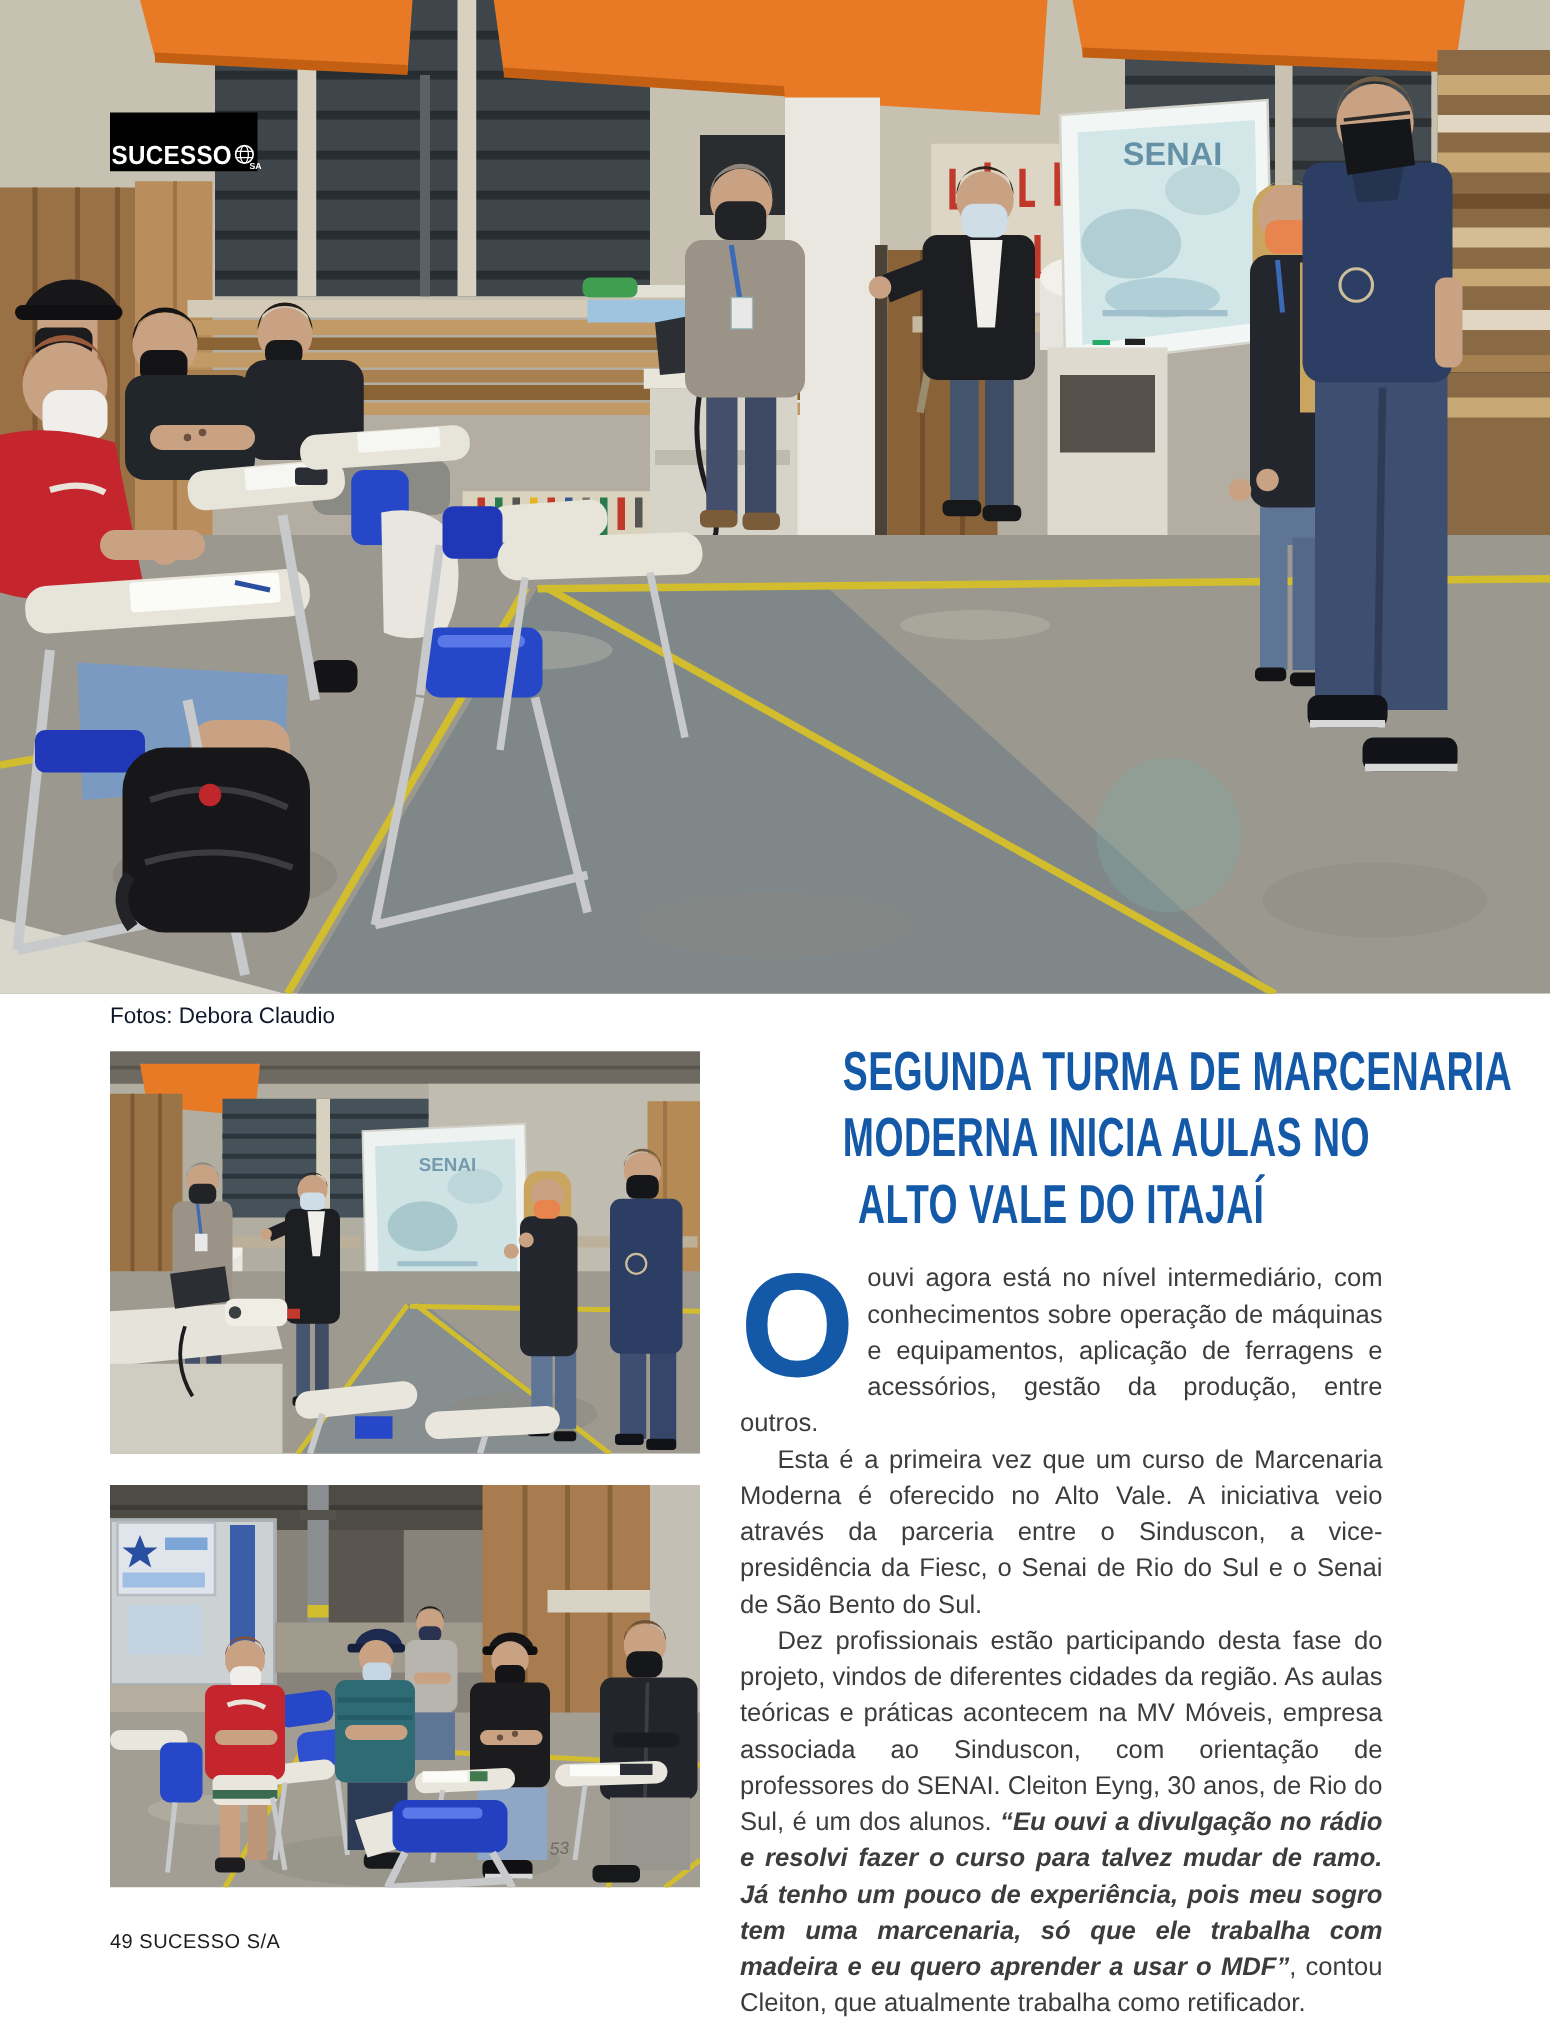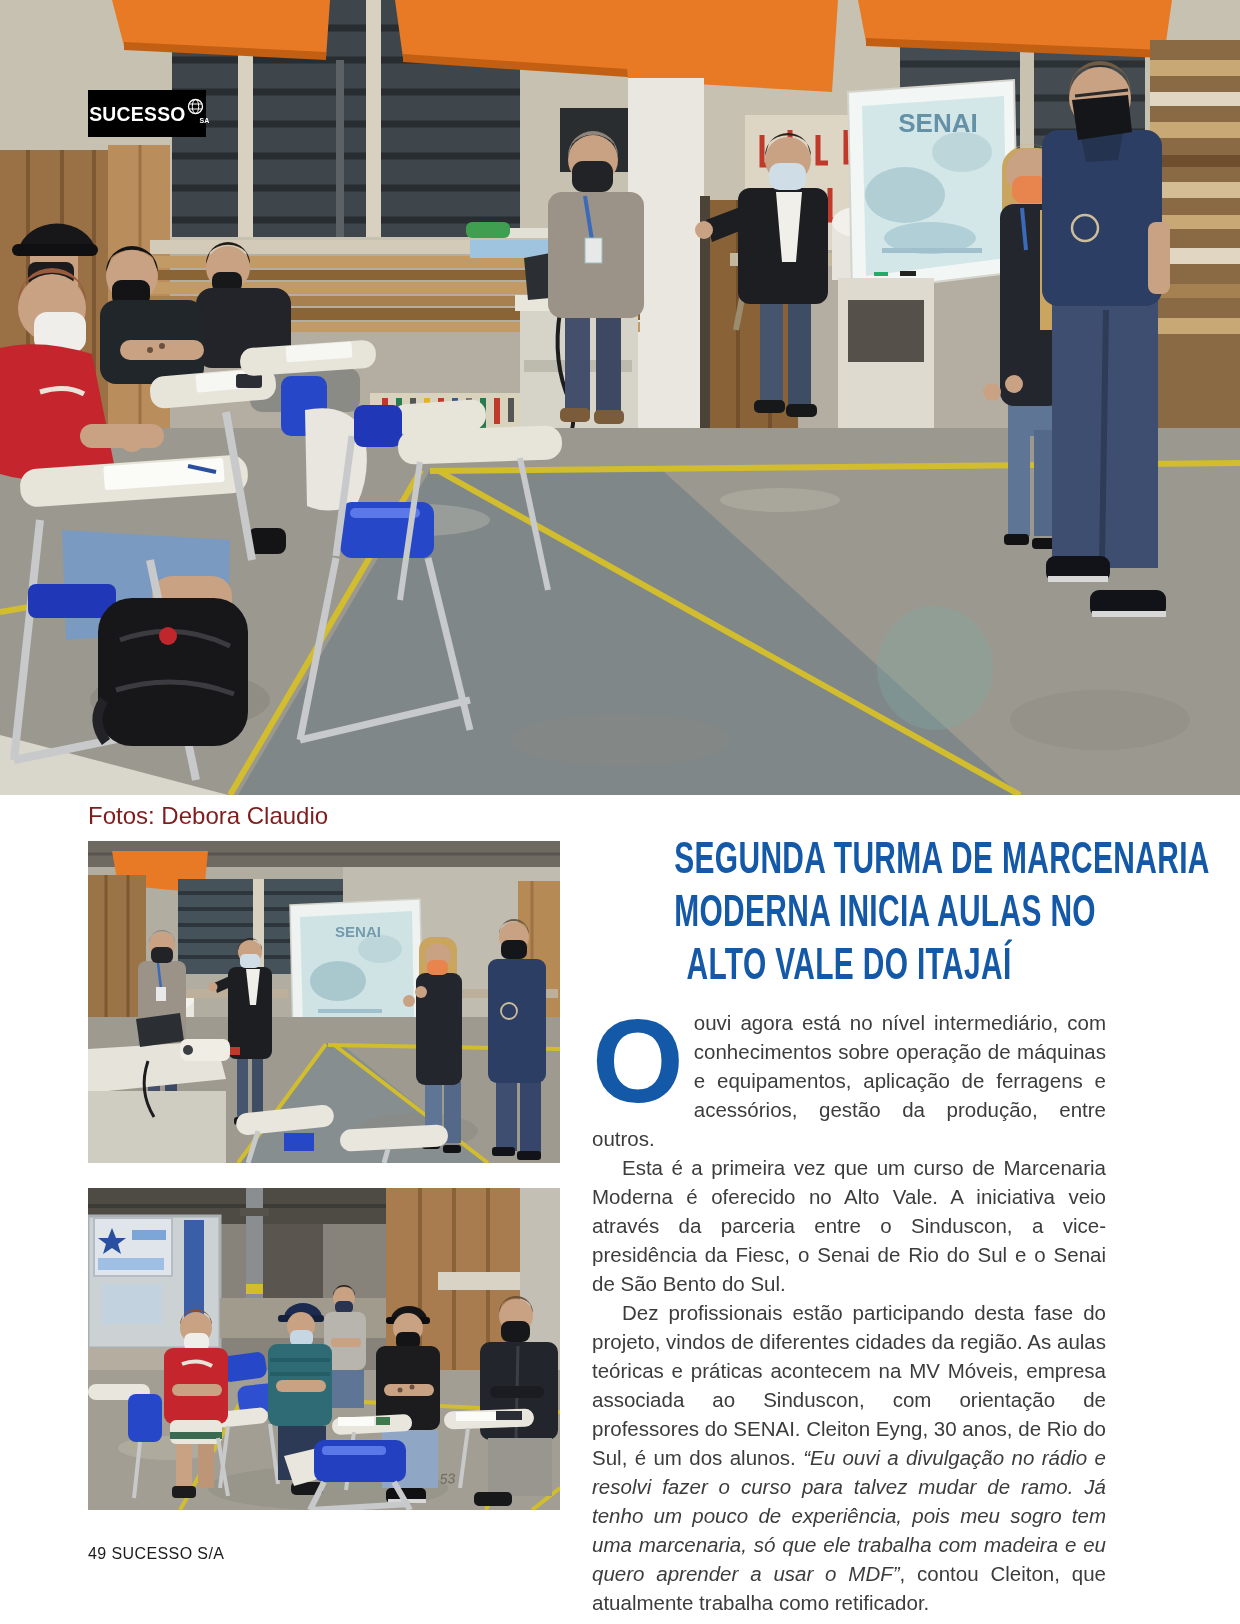--- a/index.html
+++ b/index.html
@@ -1,39 +1,39 @@
 <!DOCTYPE html>
 <html><head>
 <meta charset="utf-8">
 <style>
   html,body{margin:0;padding:0;background:#ffffff;}
   .page{position:relative;width:1240px;height:1624px;background:#fff;overflow:hidden;
         font-family:"Liberation Sans",sans-serif;}
   .hero{position:absolute;left:0;top:0;width:1240px;height:795px;}
   .hero svg,.ph svg{display:block;width:100%;height:100%;}
   .badge{position:absolute;left:88px;top:90px;width:118px;height:47px;background:#000;
-         display:flex;align-items:center;justify-content:center;color:#fff;}
+         display:flex;align-items:flex-end;justify-content:center;color:#fff;}
   .badge .t{font-weight:bold;font-size:21px;letter-spacing:.3px;transform:scaleX(.92);}
   .badge .globe{margin-left:-3px;margin-top:-10px;}
   .badge .sa{font-size:7px;font-weight:bold;margin-left:-4px;margin-top:14px;}
-  .caption{position:absolute;left:88px;top:802px;font-size:24px;color:#7f1d1d;}
+  .caption{position:absolute;left:88px;top:802px;font-size:18px;color:#0f172a;}
   .ph{position:absolute;left:88px;width:472px;height:322px;}
   .ph2{top:841px;}
   .ph3{top:1188px;}
   .article{position:absolute;left:592px;top:818px;width:514px;}
   .headline{margin:13px 0 18px 0;padding:0;}
   .hl{display:block;text-align:center;font-weight:bold;font-size:44px;line-height:53px;
       color:#1459a8;transform:scaleX(.68);transform-origin:50% 50%;white-space:nowrap;
       letter-spacing:.5px;}
   .body{font-size:20.5px;line-height:29px;color:#3c3c3c;text-align:justify;}
   .body p{margin:0;}
   .body p.ind{text-indent:30px;}
   .dropcap{float:left;font-size:118px;line-height:90px;font-weight:bold;color:#1459a8;
            margin:8px 10px 0 0;}
-  .quote{font-style:italic;}
+  .quote{font-style:italic;font-weight:bold;}
   .footer{position:absolute;left:88px;top:1545px;font-size:16px;color:#1c1c1c;letter-spacing:.4px;}
 </style>
 </head>
 <body>
 
 <div class="page">
 
   <figure class="hero" style="margin:0">
     <svg viewBox="0 0 1240 795" preserveAspectRatio="none">
 

